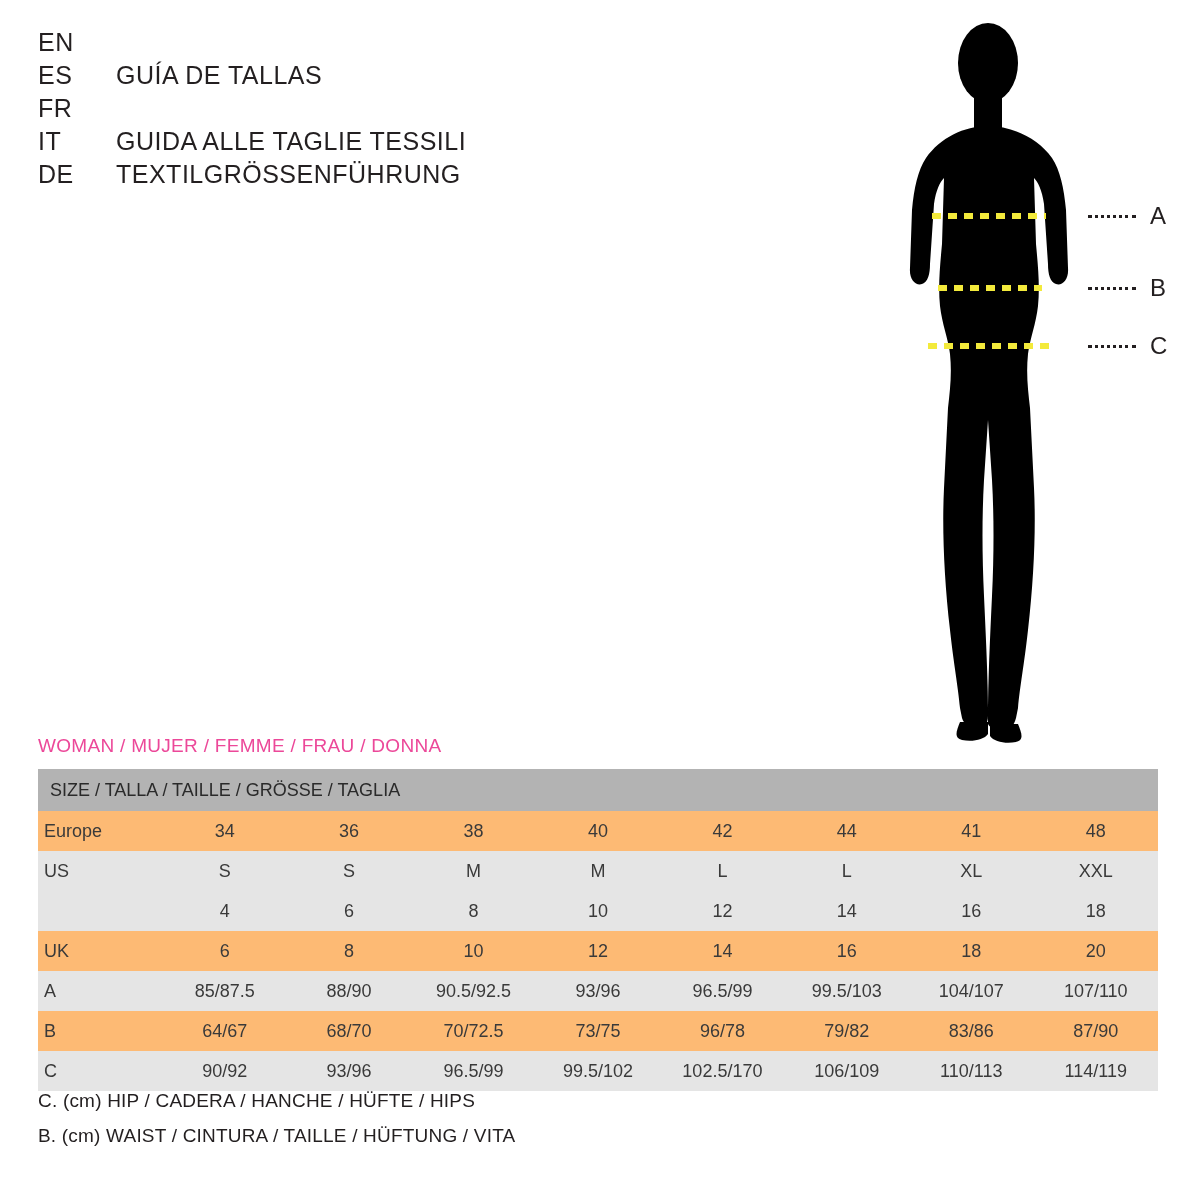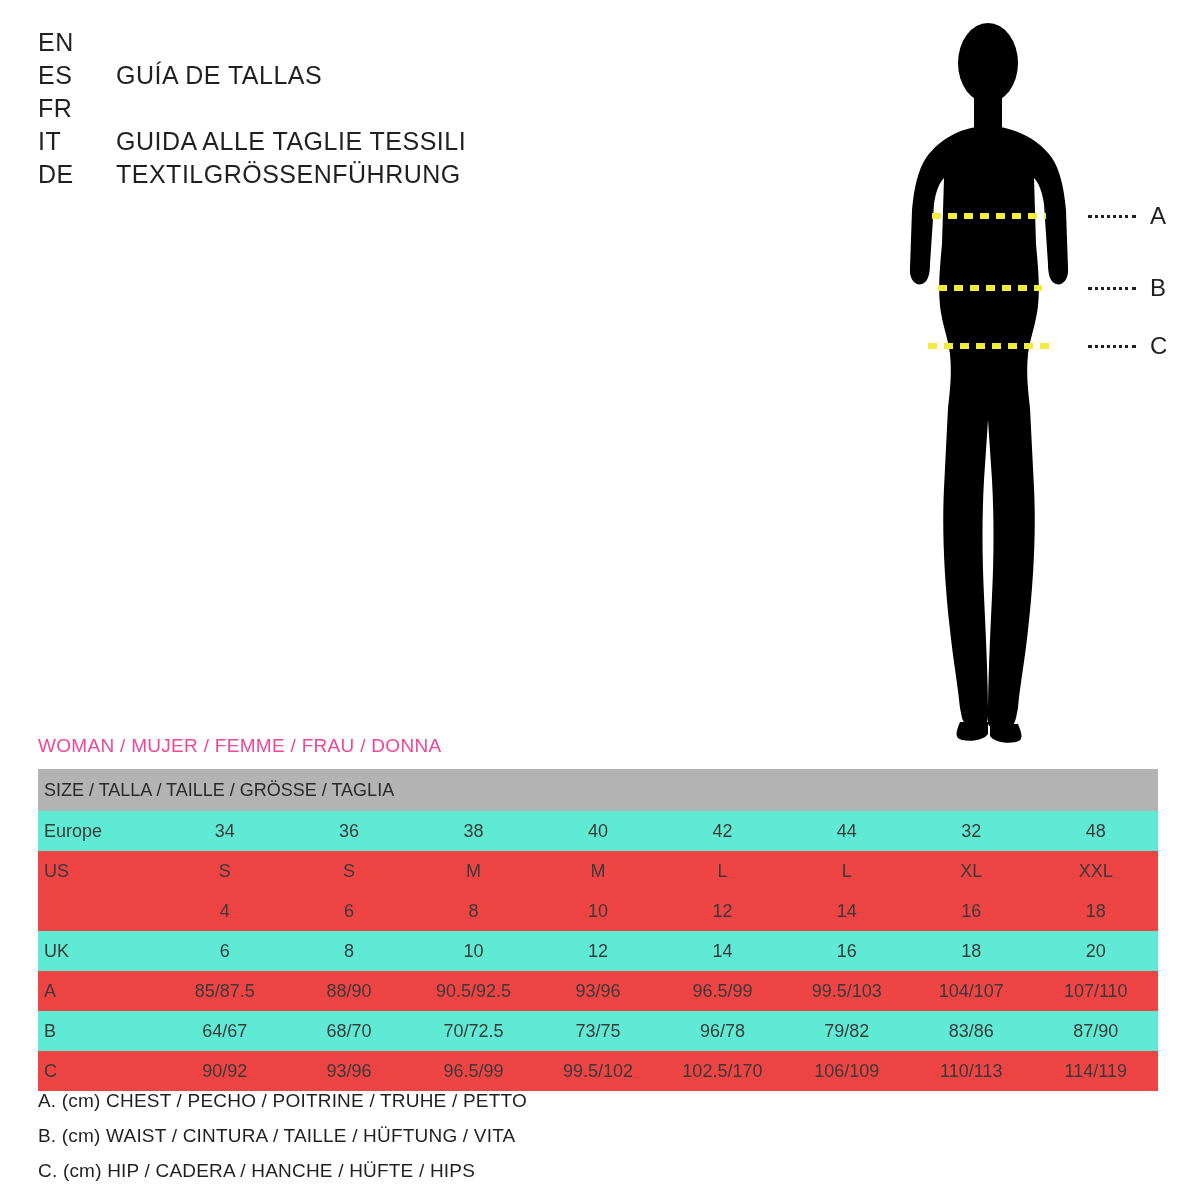--- a/index.html
+++ b/index.html
@@ -106,25 +106,25 @@
   table.size-table td.rowlabel, table.size-table th.rowlabel {
     text-align: left;
     padding-left: 6px;
     width: 190px;
   }
   tr.header-row td {
     background: #b3b3b3;
     color: #2a2a2a;
     text-align: left;
     font-size: 18px;
-    padding-left: 6px;
+    padding-left: 12px;
     height: 30px;
   }
-  tr.shade td { background: #ef4444; }
-  tr.plain td { background: #5eead4; }
+  tr.shade td { background: #e5e5e5; }
+  tr.plain td { background: #fdba74; }
 
   
   .legend {
     position: absolute;
     left: 38px;
     top: 1090px;
     width: 900px;
   }
   .legend-line {
     font-size: 19px;
@@ -243,21 +243,21 @@
         </tr>
 
         <tr class="plain">
           <td class="rowlabel">Europe</td>
           <td>34</td>
           <td>36</td>
           <td>38</td>
           <td>40</td>
           <td>42</td>
           <td>44</td>
-          <td>32</td>
+          <td>41</td>
           <td>48</td>
         </tr>
 
         <tr class="shade">
           <td class="rowlabel">US</td>
           <td>S</td>
           <td>S</td>
           <td>M</td>
           <td>M</td>
           <td>L</td>
@@ -323,18 +323,17 @@
           <td>102.5/170</td>
           <td>106/109</td>
           <td>110/113</td>
           <td>114/119</td>
         </tr>
       </tbody>
     </table>
   </div>
 
   <div class="legend">
-    <div class="legend-line">A. (cm) CHEST / PECHO / POITRINE / TRUHE / PETTO</div>
+    <div class="legend-line">C. (cm) HIP / CADERA / HANCHE / HÜFTE / HIPS</div>
     <div class="legend-line">B. (cm) WAIST / CINTURA / TAILLE / HÜFTUNG / VITA</div>
-    <div class="legend-line">C. (cm) HIP / CADERA / HANCHE / HÜFTE / HIPS</div>
   </div>
 
 </div>
 
 </body></html>

